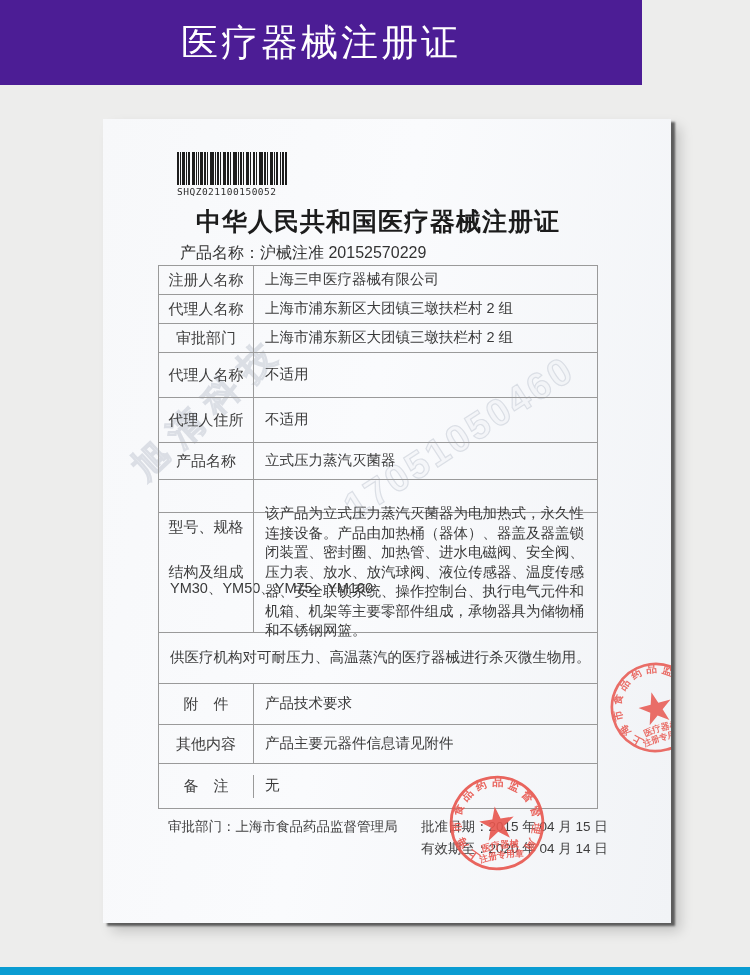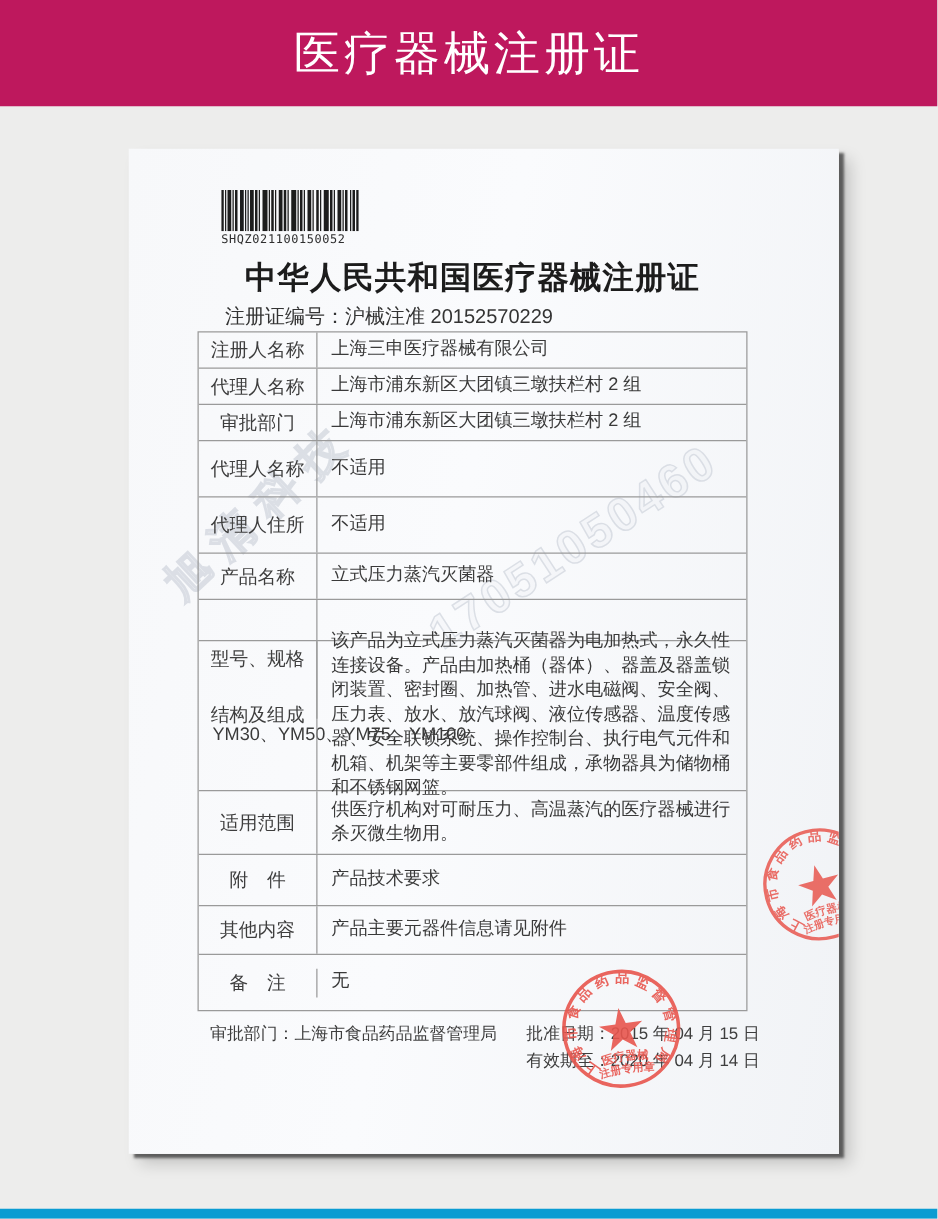--- a/index.html
+++ b/index.html
@@ -6,22 +6,22 @@
   html,body { width:750px; height:975px; }
   body {
     position:relative;
     background:#ededec;
     overflow:hidden;
     font-family:"Liberation Sans","DejaVu Sans",sans-serif;
     color:#3b3b3b;
   }
   
   .banner {
-    position:absolute; top:0; left:0; width:750px; height:85px;
-    background:#be185d;
+    position:absolute; top:0; left:0; width:642px; height:85px;
+    background:#4c1d95;
     display:flex; align-items:center; justify-content:center;
   }
   .banner h1 {
     color:#ffffff; font-size:37px; font-weight:500; letter-spacing:3px;
   }
   
   .bottom-bar {
     position:absolute; left:0; bottom:0; width:750px; height:8px;
     background:#0a9cd2;
   }
@@ -156,21 +156,21 @@
         <rect x="105" width="2" height="33"></rect>
           <rect x="108" width="2" height="33"></rect>
       </g>
     </svg>
     <div class="barcode-text">SHQZ021100150052</div>
   </div>
 
   <h2 class="cert-title">中华人民共和国医疗器械注册证</h2>
 
   <div class="reg-line">
-    <span>注册证编号：</span><span>沪械注准 20152570229</span>
+    <span>产品名称：</span><span>沪械注准 20152570229</span>
   </div>
 
   <div class="cert-table">
     <div class="row">
       <div class="cell-label">注册人名称</div>
       <div class="cell-value">上海三申医疗器械有限公司</div>
     </div>
     <div class="row">
       <div class="cell-label">代理人名称</div>
       <div class="cell-value">上海市浦东新区大团镇三墩扶栏村 2 组</div>
@@ -193,21 +193,20 @@
     </div>
     <div class="row">
       <div class="cell-label">型号、规格</div>
       <div class="cell-value">YM30、YM50、YM75、YM100</div>
     </div>
     <div class="row">
       <div class="cell-label">结构及组成</div>
       <div class="cell-value">该产品为立式压力蒸汽灭菌器为电加热式，永久性连接设备。产品由加热桶（器体）、器盖及器盖锁闭装置、密封圈、加热管、进水电磁阀、安全阀、压力表、放水、放汽球阀、液位传感器、温度传感器、安全联锁系统、操作控制台、执行电气元件和机箱、机架等主要零部件组成，承物器具为储物桶和不锈钢网篮。</div>
     </div>
     <div class="row">
-      <div class="cell-label">适用范围</div>
       <div class="cell-value">供医疗机构对可耐压力、高温蒸汽的医疗器械进行杀灭微生物用。</div>
     </div>
     <div class="row">
       <div class="cell-label">附　件</div>
       <div class="cell-value">产品技术要求</div>
     </div>
     <div class="row">
       <div class="cell-label">其他内容</div>
       <div class="cell-value">产品主要元器件信息请见附件</div>
     </div>

